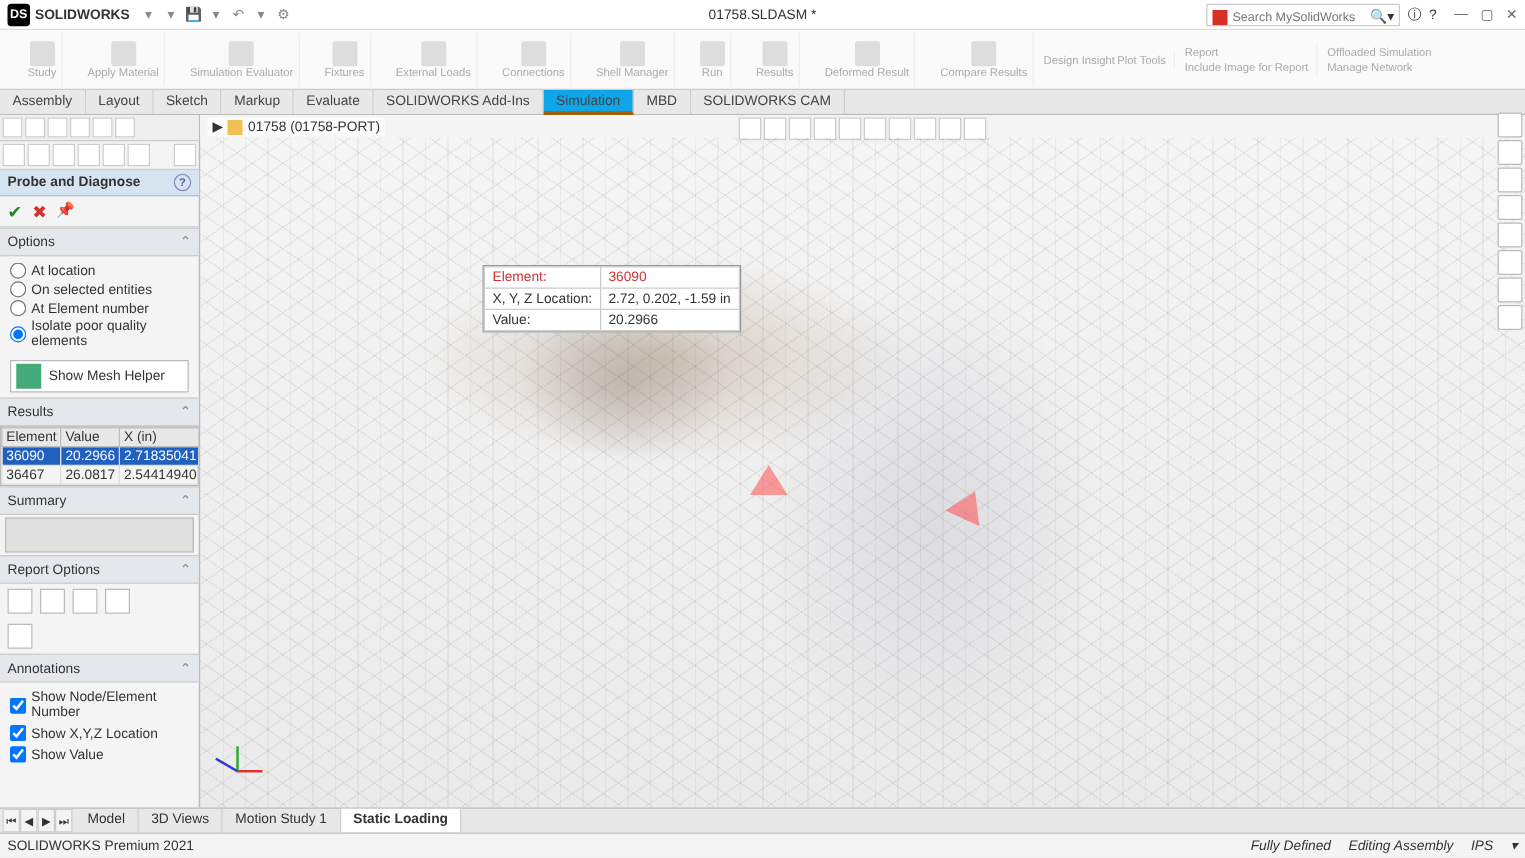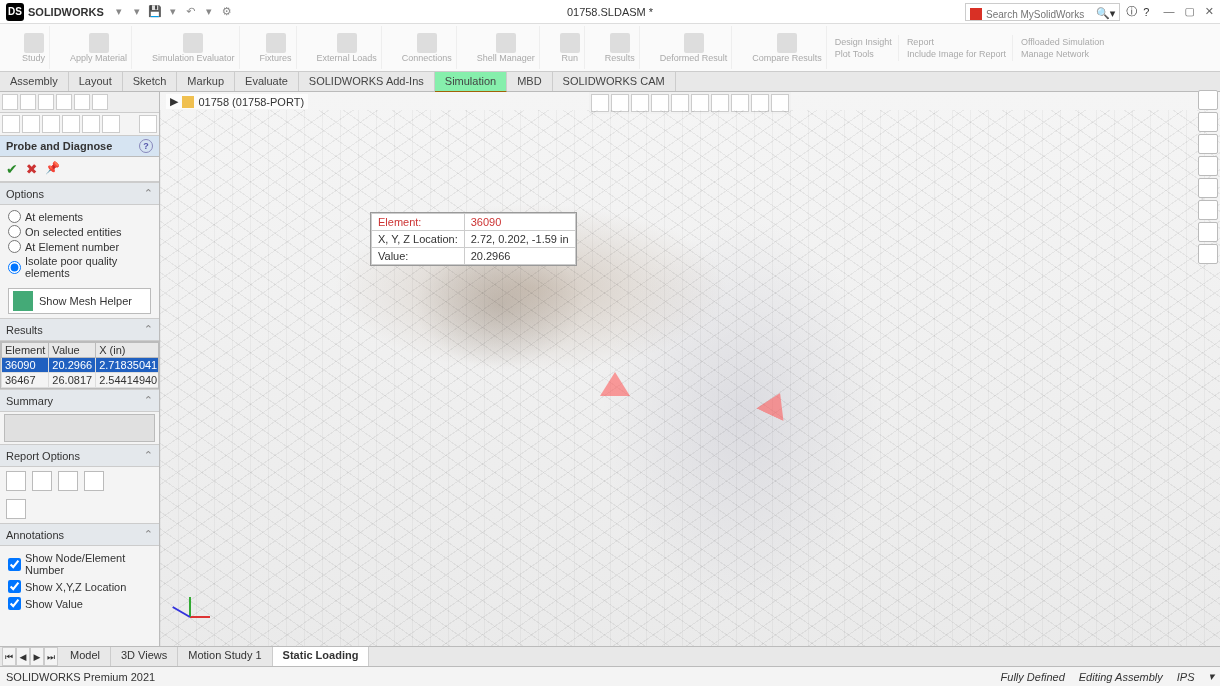--- a/index.html
+++ b/index.html
@@ -17,21 +17,21 @@
 .win-ctrl{display:flex;gap:10px;margin-left:8px;}
 .win-ctrl span{color:#666;cursor:pointer;}
 
 .ribbon{height:48px;background:#fafafa;border-bottom:1px solid #ccc;display:flex;align-items:center;padding:2px 4px;gap:2px;}
 .ribbon-group{display:flex;flex-direction:column;align-items:center;padding:0 4px;border-right:1px solid #eee;height:100%;justify-content:center;margin-left:14px;}
 .ribbon-group .ribbon-icon{width:20px;height:20px;background:#ddd;border-radius:2px;margin-bottom:1px;}
 .ribbon-group .ribbon-label{font-size:9px;color:#aaa;text-align:center;line-height:1;}
 
 .tab-strip{height:20px;background:#e8e8e8;display:flex;align-items:stretch;border-bottom:1px solid #bbb;}
 .tab-strip .tab{padding:3px 10px;border-right:1px solid #ccc;font-size:11px;color:#444;background:#e8e8e8;cursor:pointer;}
-.tab-strip .tab.active{background:#86efac;border-bottom:1px solid #a16207;margin-bottom:-1px;}
+.tab-strip .tab.active{background:#0ea5e9;border-bottom:3px solid #a16207;margin-bottom:-1px;}
 
 .workspace{display:flex;height:574px;}
 .sidebar{width:160px;background:#f4f4f4;border-right:1px solid #bbb;display:flex;flex-direction:column;overflow:hidden;}
 .side-icons{display:flex;gap:2px;padding:2px;border-bottom:1px solid #ccc;background:#eee;}
 .side-icons span{width:16px;height:16px;border:1px solid #ccc;background:#fff;}
 .side-toolbar{display:flex;gap:2px;padding:2px;border-bottom:1px solid #ccc;}
 .side-toolbar span{width:18px;height:18px;border:1px solid #ccc;background:#fff;}
 .panel-title{background:#d6e4f2;padding:3px 6px;font-weight:bold;border-bottom:1px solid #bbb;display:flex;align-items:center;}
 .panel-title .help-icon{margin-left:auto;width:14px;height:14px;border:1px solid #88b;border-radius:50%;text-align:center;line-height:12px;font-size:9px;color:#55a;}
 .confirm-row{padding:4px 6px;display:flex;gap:8px;border-bottom:1px solid #ccc;}
@@ -70,21 +70,21 @@
   repeating-linear-gradient(35deg,rgba(0,0,0,0.06) 0,rgba(0,0,0,0.06) 1px,transparent 1px,transparent 14px),
   repeating-linear-gradient(-35deg,rgba(0,0,0,0.06) 0,rgba(0,0,0,0.06) 1px,transparent 1px,transparent 14px),
   repeating-linear-gradient(90deg,rgba(0,0,0,0.04) 0,rgba(0,0,0,0.04) 1px,transparent 1px,transparent 18px),
   radial-gradient(ellipse 280px 120px at 35% 32%,rgba(180,160,140,0.5),transparent 70%),
   radial-gradient(ellipse 200px 280px at 55% 55%,rgba(200,200,210,0.5),transparent 70%),
   radial-gradient(ellipse 120px 90px at 32% 35%,rgba(100,90,80,0.3),transparent 70%);}
 .mesh-highlight{position:absolute;width:30px;height:24px;background:rgba(255,80,80,0.55);clip-path:polygon(0 100%,50% 0,100% 100%);}
 .mesh-highlight.h1{top:280px;left:440px;}
 .mesh-highlight.h2{top:300px;left:600px;transform:rotate(25deg);}
 
-.probe-tooltip{position:absolute;top:120px;left:210px;background:#fff;border:1px solid #999;font-size:10px;}
+.probe-tooltip{position:absolute;top:120px;left:226px;background:#fff;border:1px solid #999;font-size:10px;}
 .probe-tooltip table{border-collapse:collapse;}
 .probe-tooltip td{padding:2px 6px;border:1px solid #ccc;}
 .probe-tooltip td:first-child{color:#333;}
 .probe-tooltip tr:first-child td{color:#c33;}
 .probe-tooltip tr:first-child td:last-child{color:#c33;}
 
 .triad{position:absolute;bottom:30px;left:10px;width:40px;height:40px;}
 .triad .axis{position:absolute;width:20px;height:2px;transform-origin:left center;}
 .triad .ax-x{background:#d33;transform:rotate(0deg);left:20px;top:20px;}
 .triad .ax-y{background:#3a3;transform:rotate(-90deg);left:20px;top:20px;}
@@ -182,21 +182,21 @@
   <div class="ribbon-group">
       <div class="ribbon-icon"></div>
       <div class="ribbon-label">Deformed
 Result</div>
     </div>
   <div class="ribbon-group">
       <div class="ribbon-icon"></div>
       <div class="ribbon-label">Compare
 Results</div>
     </div>
-  <div style="display:flex;flex-direction:column;padding:2px 6px;gap:2px;border-right:1px solid #eee;">
+  <div style="display:flex;flex-direction:row;padding:2px 6px;gap:2px;border-right:1px solid #eee;">
     <div style="font-size:9px;color:#aaa">Design Insight</div>
     <div style="font-size:9px;color:#aaa">Plot Tools</div>
   </div>
   <div style="display:flex;flex-direction:column;padding:2px 6px;gap:2px;border-right:1px solid #eee;">
     <div style="font-size:9px;color:#aaa">Report</div>
     <div style="font-size:9px;color:#aaa">Include Image for Report</div>
   </div>
   <div style="display:flex;flex-direction:column;padding:2px 6px;gap:2px;">
     <div style="font-size:9px;color:#aaa">Offloaded Simulation</div>
     <div style="font-size:9px;color:#aaa">Manage Network</div>
@@ -245,21 +245,21 @@
       <span class="pin">📌</span>
     </div>
 
     <div class="section-head">
       <span>Options</span>
       <span class="collapse">⌃</span>
     </div>
     <div class="section-body">
       <div class="radio-row">
           <input type="radio" name="opt" style="">
-          <span>At elements</span>
+          <span>At location</span>
         </div>
       <div class="radio-row">
           <input type="radio" name="opt" style="">
           <span>On selected entities</span>
         </div>
       <div class="radio-row">
           <input type="radio" name="opt" style="">
           <span>At Element number</span>
         </div>
       <div class="radio-row">

